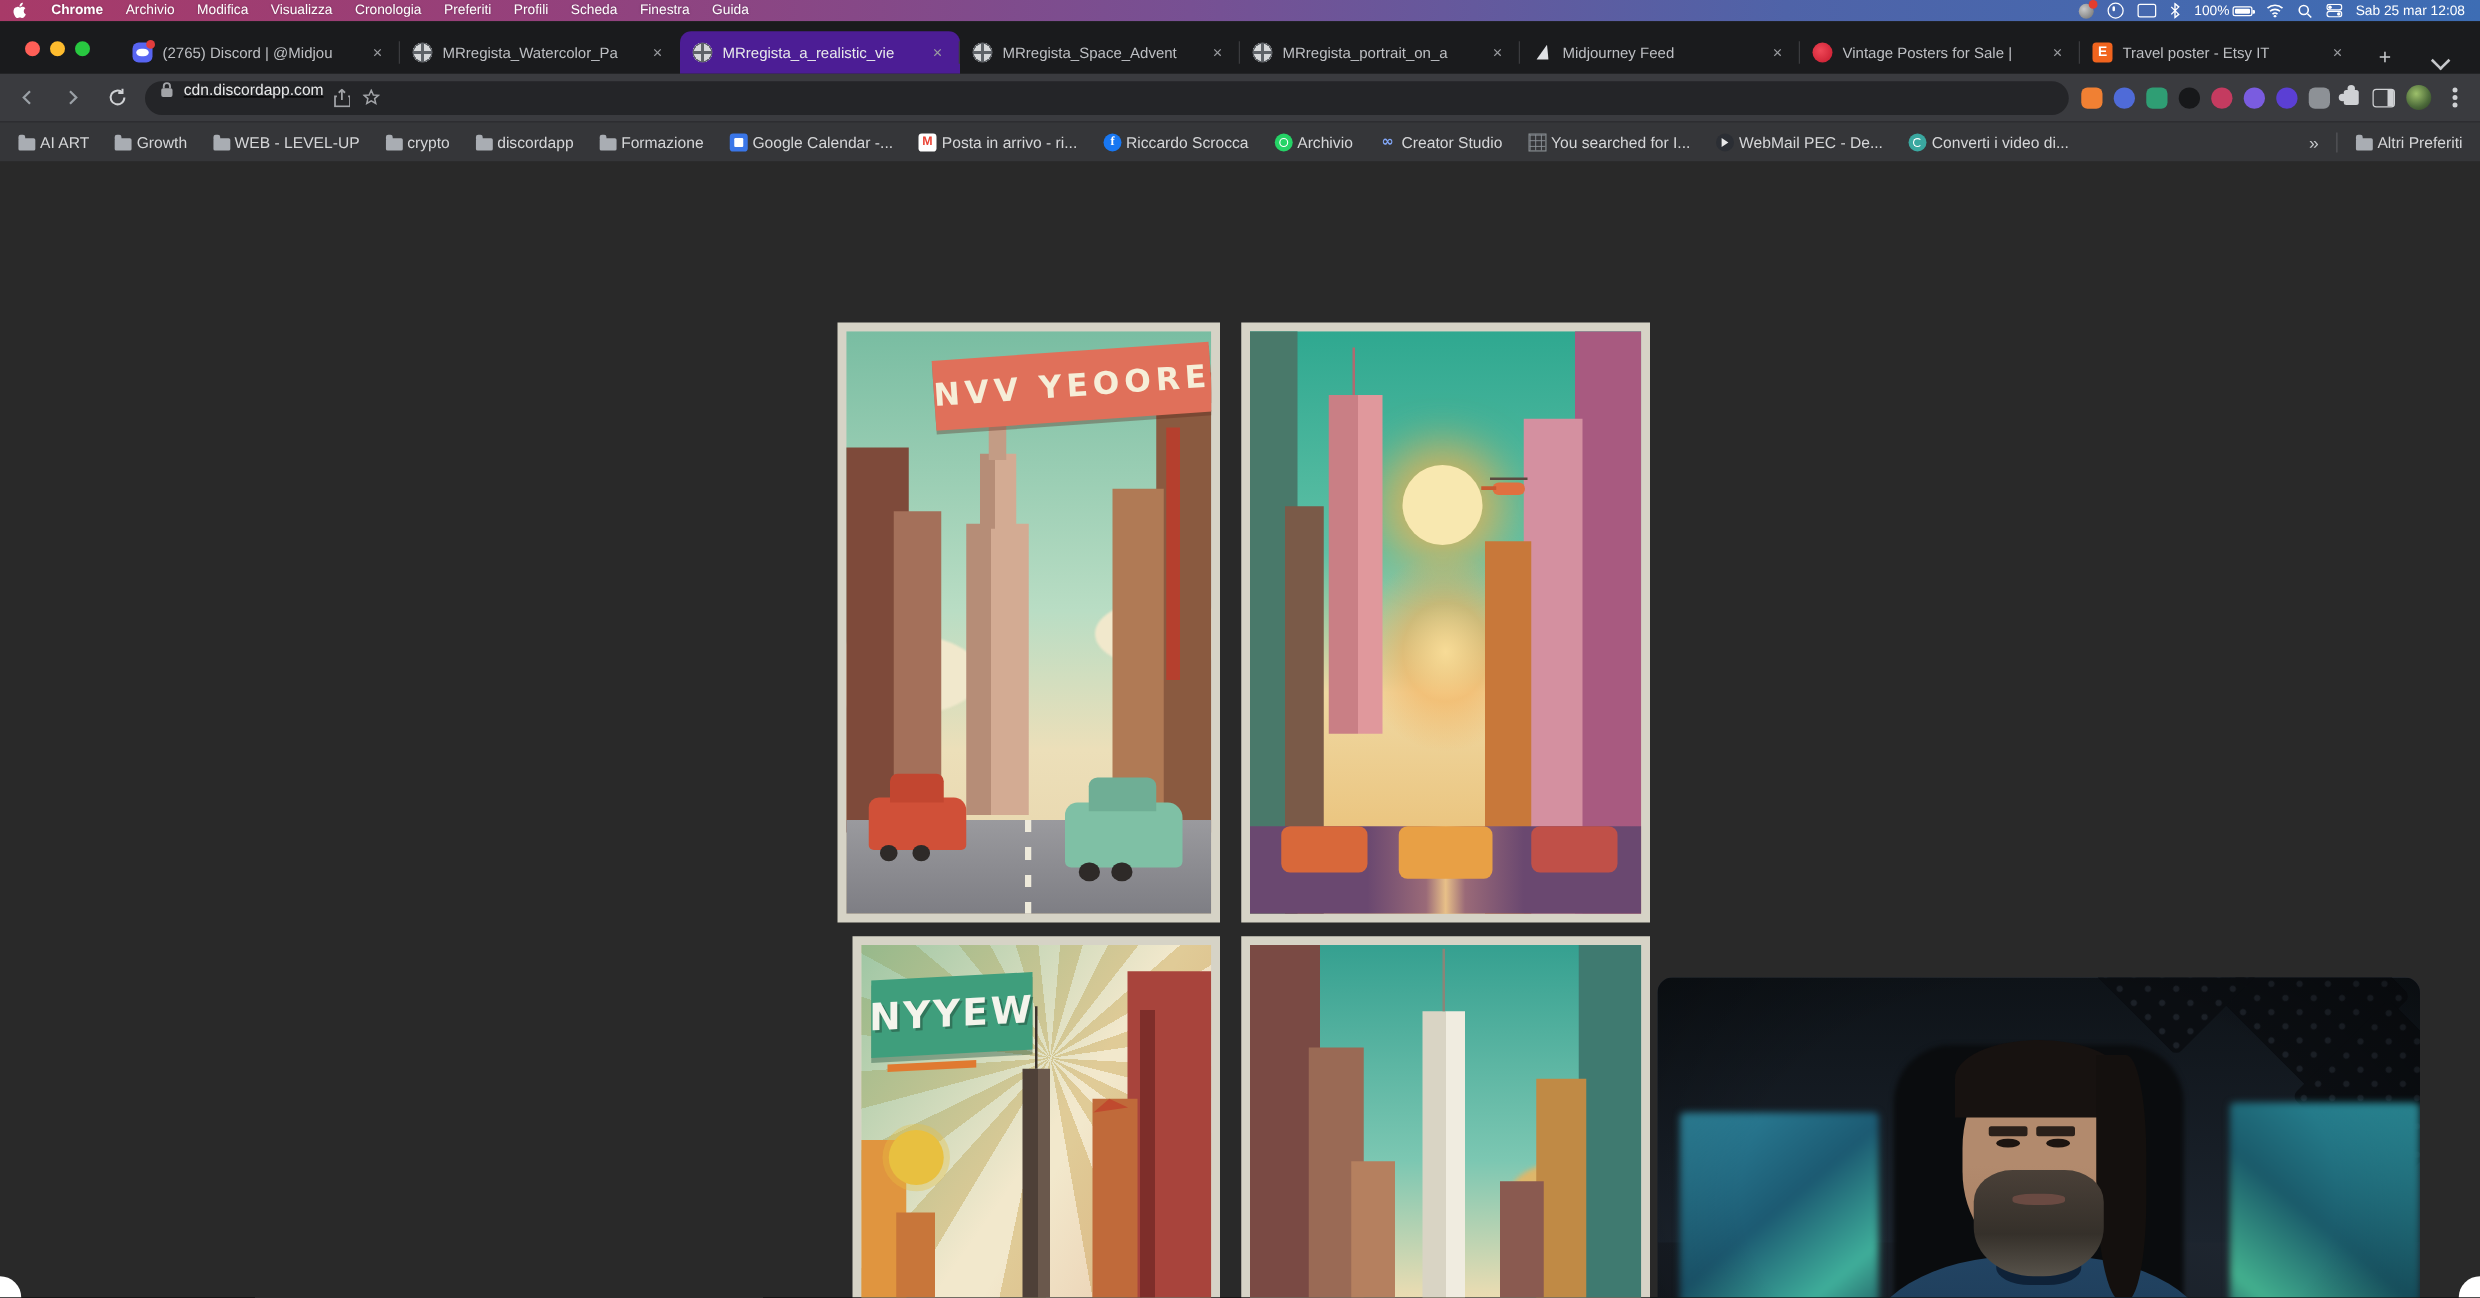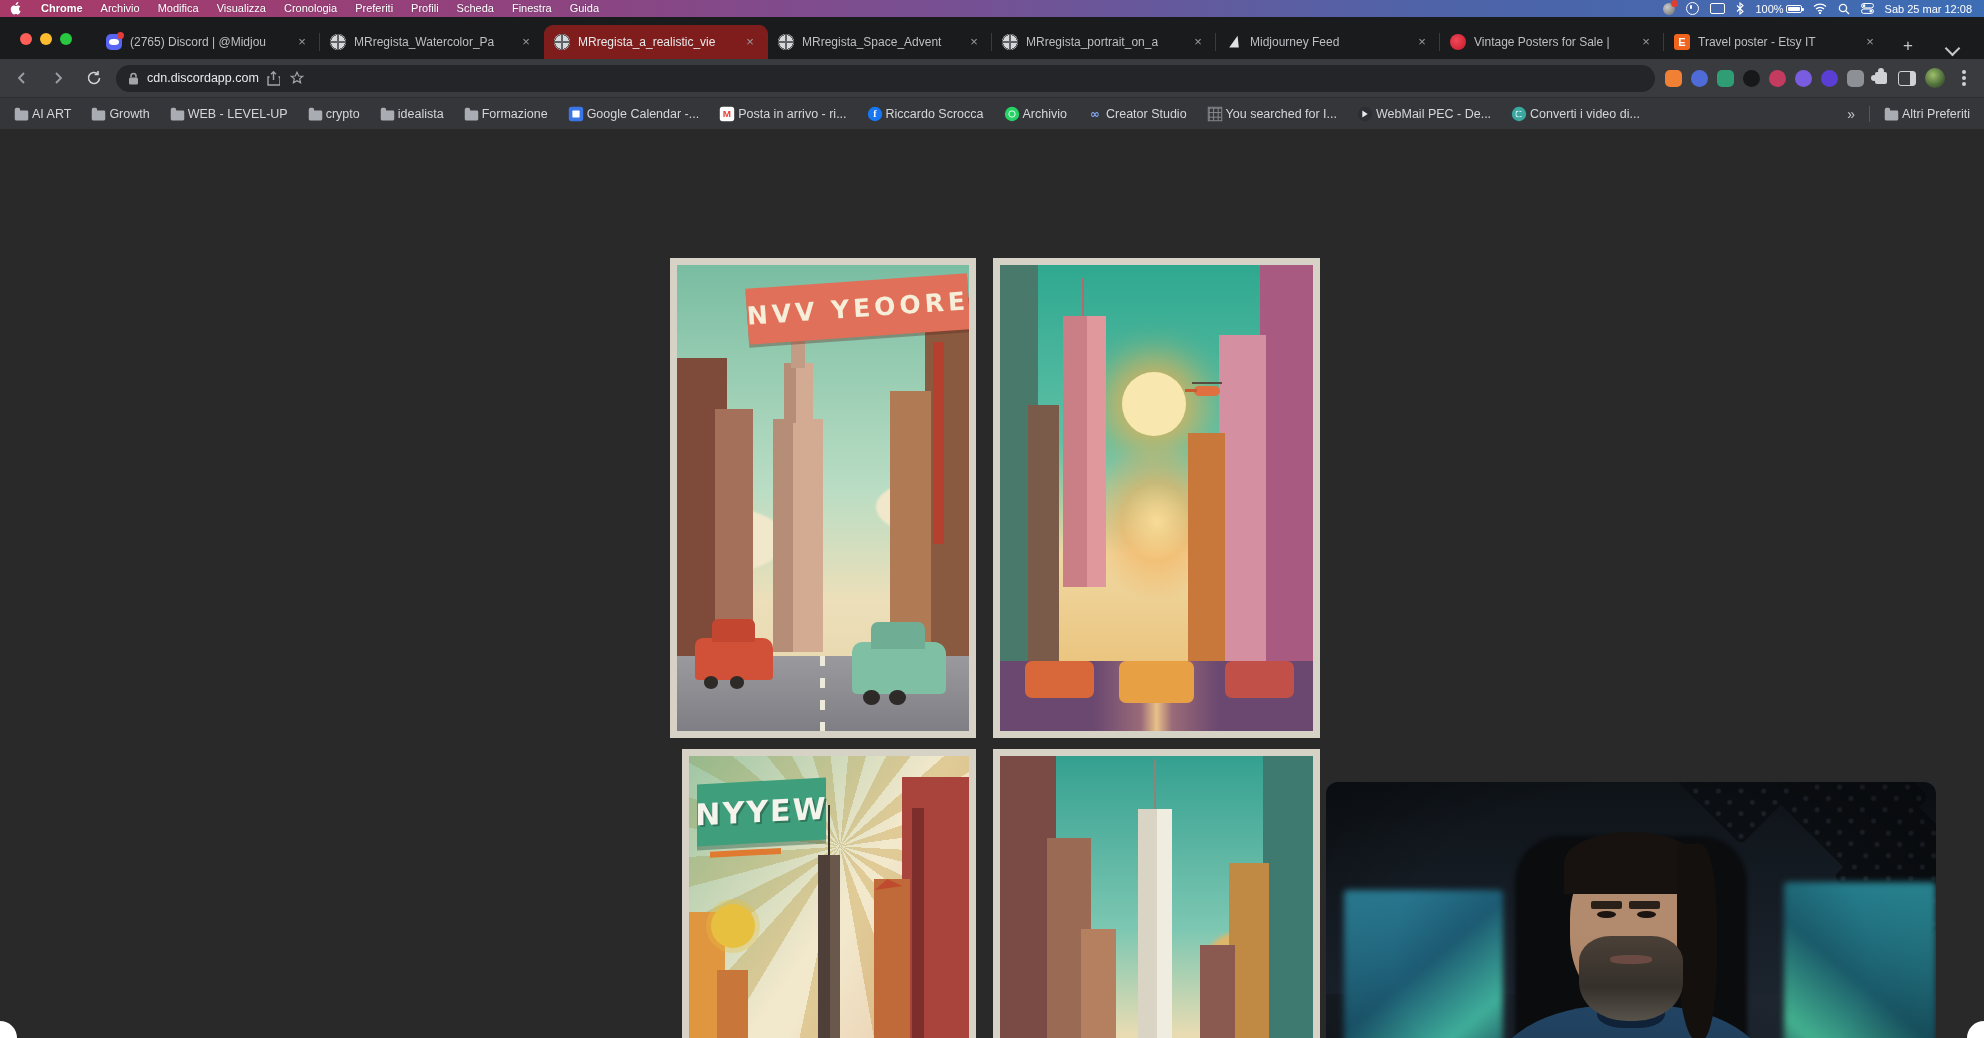--- a/index.html
+++ b/index.html
@@ -29,21 +29,21 @@
 
   
   .tabbar{position:absolute;left:0;top:17px;width:100%;height:42px;background:#1a1b1d;}
   .traffic{position:absolute;left:20px;top:16px;display:flex;gap:8px;}
   .tl{width:12px;height:12px;border-radius:50%;}
   .tl.red{background:#ff5f57}.tl.yellow{background:#febc2e}.tl.green{background:#28c840}
   .tabs{position:absolute;left:96px;top:8px;right:96px;bottom:0;display:flex;align-items:flex-end;}
   .tab{flex:0 1 206px;min-width:0;height:34px;display:flex;align-items:center;gap:8px;padding:0 10px;
        border-radius:9px 9px 0 0;color:#bdbfc3;font-size:12px;position:relative;}
   .tab:not(.active):not(:first-child)::before{content:"";position:absolute;left:-1px;top:8px;bottom:8px;width:1px;background:#3a3b3e;}
-  .tab.active{background:#7f1d1d;color:#e8e9eb;align-items:center;}
+  .tab.active{background:#4c1d95;color:#e8e9eb;align-items:center;}
   .tab-label{flex:1;min-width:0;overflow:hidden;white-space:nowrap;}
   .tab-close{flex:none;width:16px;height:16px;line-height:15px;text-align:center;border-radius:50%;color:#9a9ca0;font-size:13px;}
   .newtab{position:absolute;right:64px;top:18px;width:24px;height:24px;color:#c6c8cb;font-size:17px;line-height:22px;text-align:center;border-radius:50%;}
   .tabchev{position:absolute;right:26px;top:26px;width:9px;height:9px;border-right:2px solid #c6c8cb;border-bottom:2px solid #c6c8cb;transform:rotate(45deg);}
 
   
   .fi{width:16px;height:16px;flex:none;display:inline-block;position:relative;box-sizing:border-box;}
   .fi-discord{background:#5865f2;border-radius:5px;}
   .fi-discord::before{content:"";position:absolute;inset:5px 3px;background:#fff;border-radius:50%/60%;}
   .fi-discord::after{content:"";position:absolute;right:-2px;top:-2px;width:7px;height:7px;background:#e23d3d;border-radius:50%;}
@@ -70,22 +70,22 @@
   .fi-meta::after{content:"∞";}
   .fi-grid{border:1px solid #9aa0a6;background-image:linear-gradient(#9aa0a6 1px,transparent 1px),linear-gradient(90deg,#9aa0a6 1px,transparent 1px);background-size:5px 5px;opacity:.85;}
   .fi-webmail{background:#2b2e34;border-radius:50%;}
   .fi-webmail::after{content:"";position:absolute;left:5px;top:4px;border-left:6px solid #e8e9ea;border-top:4px solid transparent;border-bottom:4px solid transparent;}
   .fi-convert{background:#3aa8a0;border-radius:50%;}
   .fi-convert::after{content:"";position:absolute;inset:4px;border:1.5px solid #fff;border-right-color:transparent;border-radius:50%;}
 
   
   .toolbar{position:absolute;left:0;top:59px;width:100%;height:38px;background:#3a3b3f;display:flex;align-items:center;}
   .nav-ico{width:28px;height:28px;margin-left:8px;display:flex;align-items:center;justify-content:center;}
-  .urlbar{flex:1;height:27px;margin:0 10px 0 8px;background:#242528;border-radius:14px;display:flex;align-items:center;
-          padding:0 12px;min-width:0;}
+  .urlbar{flex:1;height:27px;margin:0 10px 0 8px;background:#242528;border-radius:14px;display:flex;
+          padding:0 12px;min-width:0;text-decoration:underline;}
   .url-domain{color:#e8e9ea;font-size:12.5px;white-space:nowrap;}
   .url-path{color:#96989c;font-size:12.5px;white-space:nowrap;overflow:hidden;flex:1;min-width:0;}
   .url-actions{display:flex;align-items:center;gap:10px;margin-left:8px;}
   .ext-strip{display:flex;align-items:center;gap:9px;padding-right:10px;}
   .ext-dot{width:17px;height:17px;border-radius:5px;}
   .ext-dot.round{border-radius:50%;}
   .puzzle{width:12px;height:12px;background:#cfd1d4;border-radius:2px;position:relative;margin:0 2px;}
   .puzzle::before{content:"";position:absolute;top:-4px;left:3px;width:6px;height:6px;background:#cfd1d4;border-radius:50%;}
   .puzzle::after{content:"";position:absolute;left:-4px;top:3px;width:6px;height:6px;background:#cfd1d4;border-radius:50%;}
   .sidebar-ico{width:16px;height:13px;border:1.5px solid #cfd1d4;border-radius:3px;position:relative;}
@@ -412,21 +412,21 @@
         <div class="bm">
           <span class="fi fi-folder"></span>
           <span class="bm-label">WEB - LEVEL-UP</span>
         </div>
         <div class="bm">
           <span class="fi fi-folder"></span>
           <span class="bm-label">crypto</span>
         </div>
         <div class="bm">
           <span class="fi fi-folder"></span>
-          <span class="bm-label">idealista</span>
+          <span class="bm-label">discordapp</span>
         </div>
         <div class="bm">
           <span class="fi fi-folder"></span>
           <span class="bm-label">Formazione</span>
         </div>
         <div class="bm">
           <span class="fi fi-gcal"></span>
           <span class="bm-label">Google Calendar -...</span>
         </div>
         <div class="bm">

